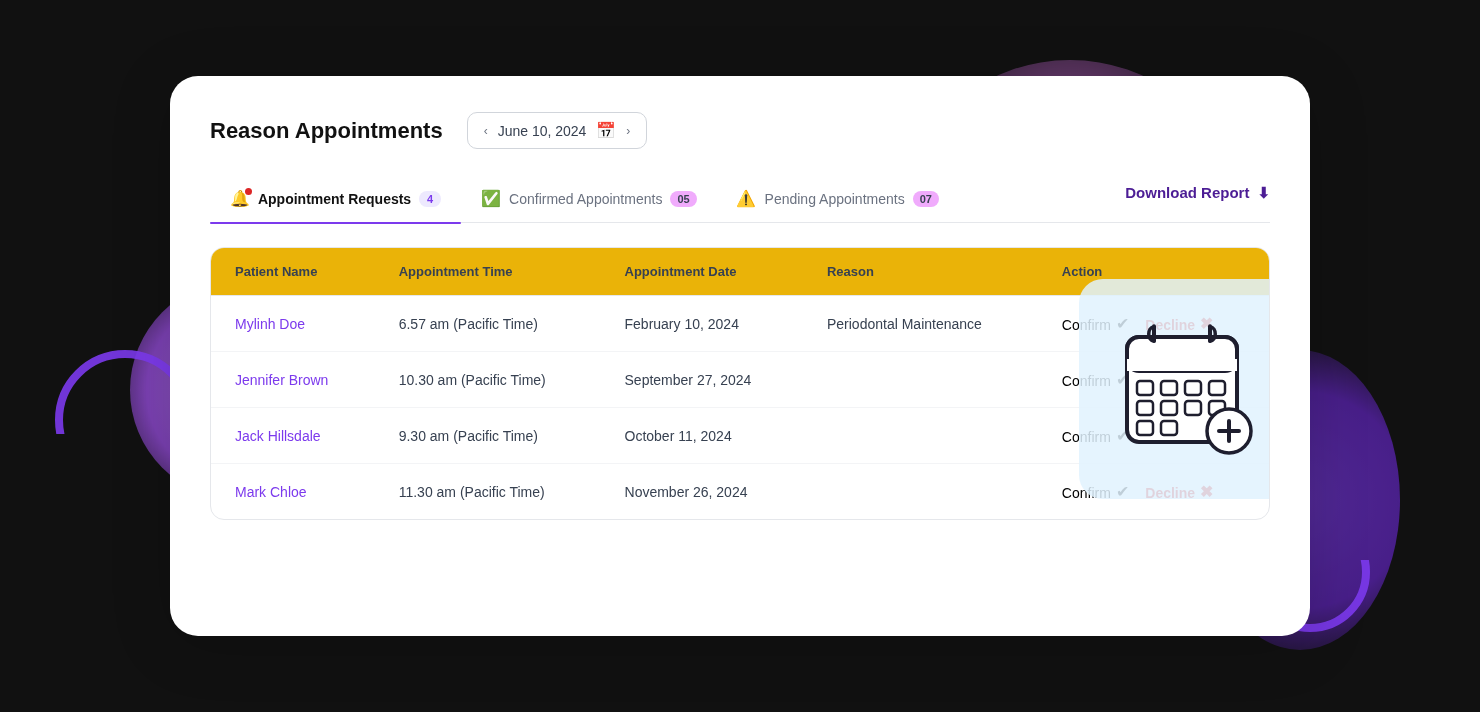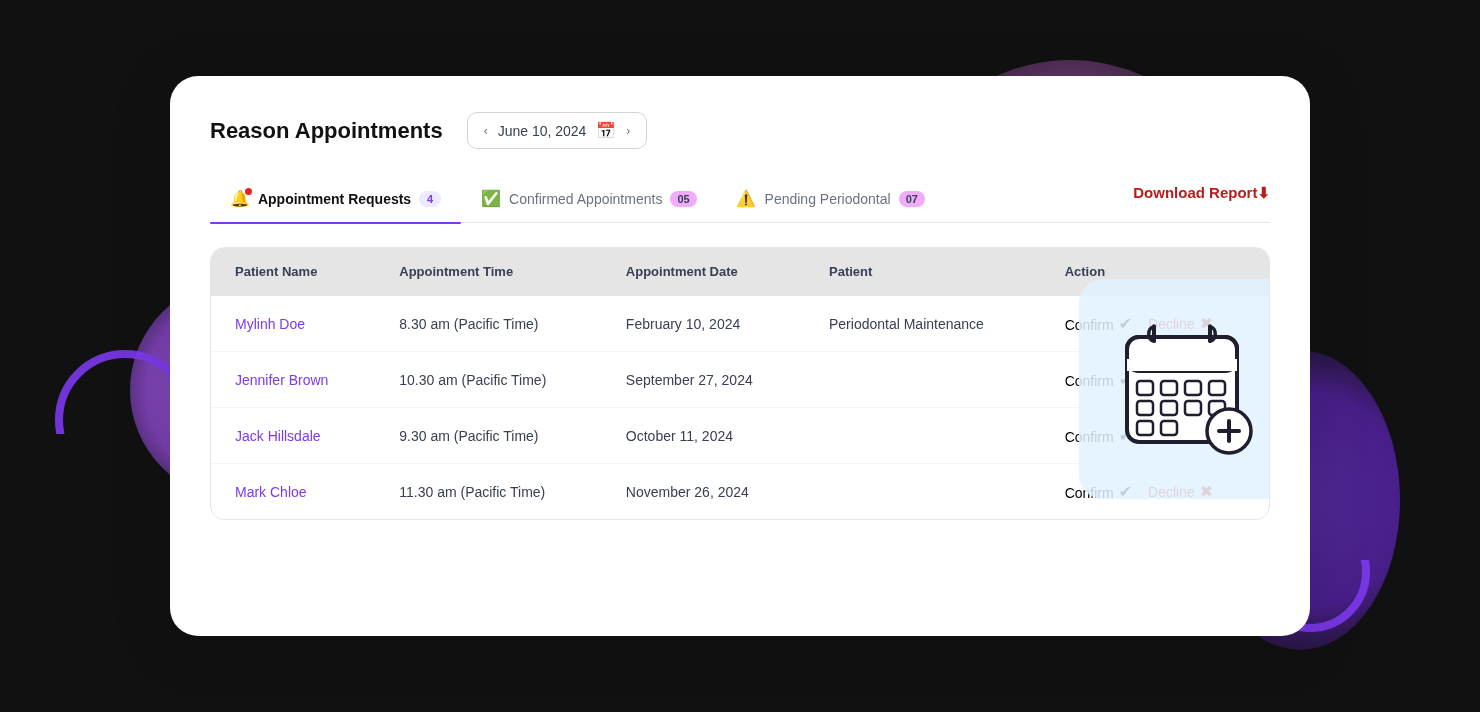--- a/index.html
+++ b/index.html
@@ -198,22 +198,22 @@
 
     .tab-badge.active {
       background: #ede9fe;
       color: #7c3aed;
     }
 
     .download-btn {
       margin-left: auto;
       display: flex;
       align-items: center;
-      gap: 0;
-      color: #b91c1c;
+      gap: 8px;
+      color: #4c1d95;
       font-size: 15px;
       font-weight: 600;
       cursor: pointer;
       border: none;
       background: none;
       padding-bottom: 14px;
       text-align: right;
     }
 
     
@@ -223,21 +223,21 @@
       border-radius: 14px;
       overflow: hidden;
     }
 
     table {
       width: 100%;
       border-collapse: collapse;
     }
 
     thead tr {
-      background: #e5e5e5;
+      background: #eab308;
     }
 
     th {
       text-align: left;
       padding: 16px 24px;
       font-size: 13px;
       font-weight: 600;
       color: #374151;
       border-bottom: 1.5px solid #e5e7eb;
     }
@@ -272,25 +272,25 @@
       font-size: 14px;
       font-weight: 500;
       cursor: pointer;
       border: none;
       background: none;
       padding: 0;
     }
 
     .decline-btn {
       display: flex;
-      align-items: center;
+      align-items: flex-end;
       gap: 5px;
       color: #dc2626;
       font-size: 14px;
-      font-weight: 400;
+      font-weight: 700;
       cursor: pointer;
       border: none;
       background: none;
       padding: 0;
     }
 
     .action-icon {
       font-size: 16px;
     }
 
@@ -365,45 +365,45 @@
     </div>
 
     <div class="tab">
       <span class="tab-icon">✅</span>
       <span>Confirmed Appointments</span>
       <span class="tab-badge">05</span>
     </div>
 
     <div class="tab">
       <span class="tab-icon">⚠️</span>
-      <span>Pending Periodontal</span>
+      <span>Pending Appointments</span>
       <span class="tab-badge">07</span>
     </div>
 
     <button class="download-btn">
       <span>Download Report</span>
       <span>⬇</span>
     </button>
   </div>
 
   <div class="table-container" style="position:relative;">
     <table>
       <thead>
         <tr>
           <th>Patient Name</th>
           <th>Appointment Time</th>
           <th>Appointment Date</th>
-          <th>Patient</th>
+          <th>Reason</th>
           <th>Action</th>
         </tr>
       </thead>
       <tbody id="table-body">
       <tr>
             <td><span class="patient-name">Mylinh Doe</span></td>
-            <td>8.30 am (Pacific Time)</td>
+            <td>6.57 am (Pacific Time)</td>
             <td>February 10, 2024</td>
             <td>Periodontal Maintenance</td>
             <td>
     <div class="action-cell">
       <button class="confirm-btn">
         <span>Confirm</span>
         <span class="action-icon">✔</span>
       </button>
       <button class="decline-btn">
         <span>Decline</span>

